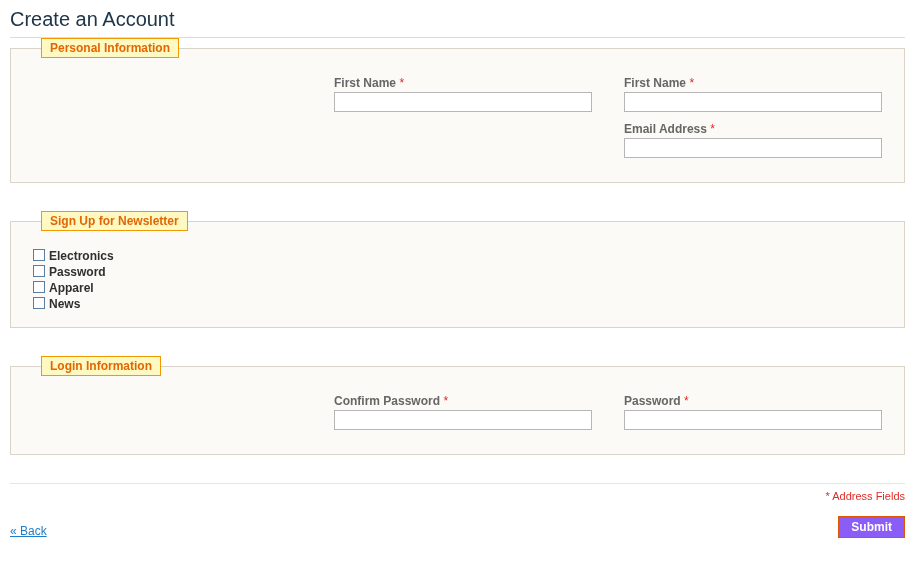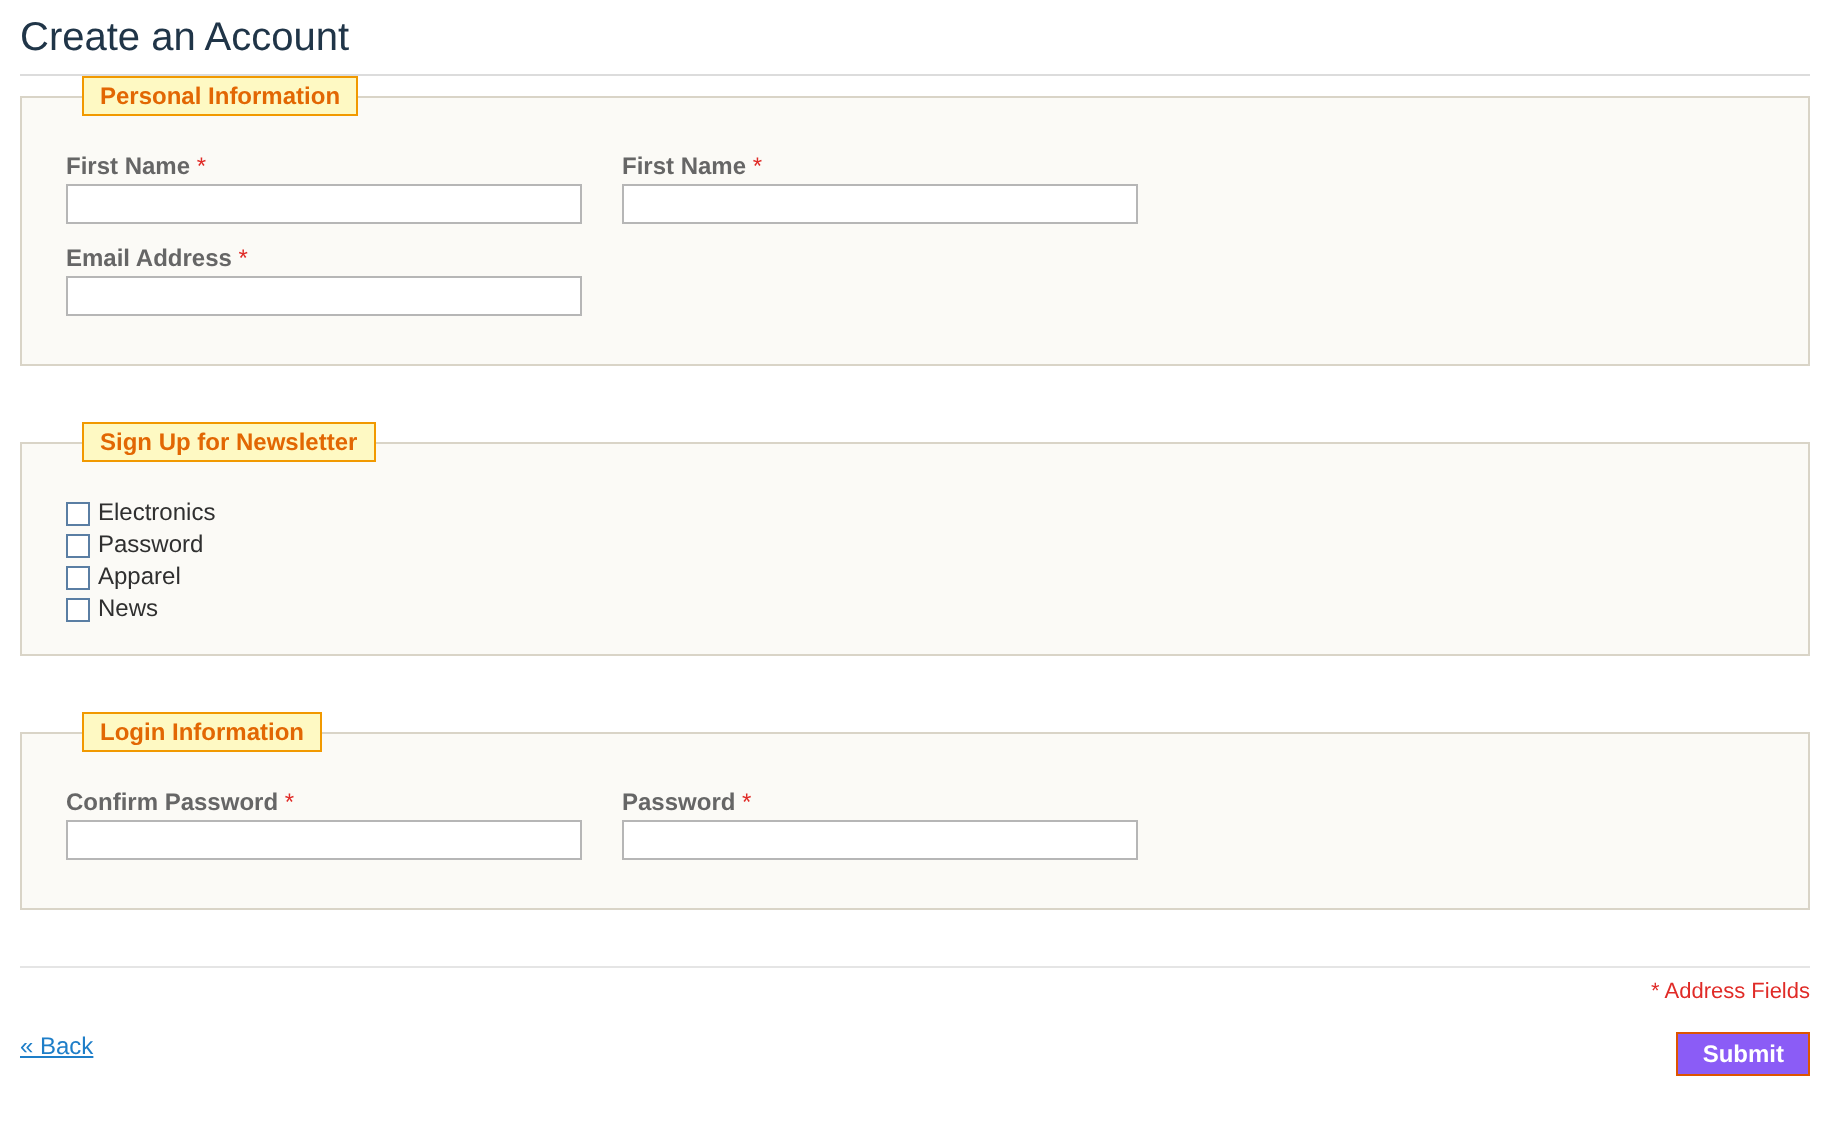--- a/index.html
+++ b/index.html
@@ -31,22 +31,23 @@
       border: 1px solid #f19900;
       background: #fef9c3;
       color: #e26703;
       font-weight: bold;
       font-size: 12px;
       padding: 2px 8px;
       margin-left: 8px;
     }
     .row {
       display: flex;
-      gap: 20px;
+      gap: 32px;
       margin-bottom: 10px;
+      justify-content: flex-end;
     }
     .field {
       width: 258px;
     }
     .field label {
       display: block;
       font-weight: bold;
       color: #666;
       font-size: 12px;
       margin-bottom: 2px;
@@ -62,25 +63,26 @@
       border: 1px solid #b6b6b6;
       background: #fff;
       padding: 1px 3px;
       font-size: 12px;
     }
     .checklist {
       list-style: none;
     }
     .checklist li {
       display: flex;
-      align-items: flex-end;
+      align-items: flex-start;
       gap: 4px;
       margin-bottom: 2px;
       font-size: 12px;
       color: #2f2f2f;
+      font-weight: bold;
     }
     .chk {
       width: 12px;
       height: 12px;
       border: 1px solid #5a7ea3;
       background: #fff;
       display: inline-block;
       flex-shrink: 0;
     }
     .footer-sep {
@@ -90,21 +92,21 @@
     }
     .required-note {
       text-align: right;
       color: #e02b27;
       font-size: 11px;
       margin-bottom: 14px;
     }
     .actions {
       display: flex;
       justify-content: space-between;
-      align-items: flex-start;
+      align-items: flex-end;
     }
     .back-link {
       color: #1e7ec8;
       font-size: 12px;
       text-decoration: underline;
       cursor: pointer;
     }
     .submit-btn {
       background: #8b5cf6;
       border: 1px solid #de5400;

